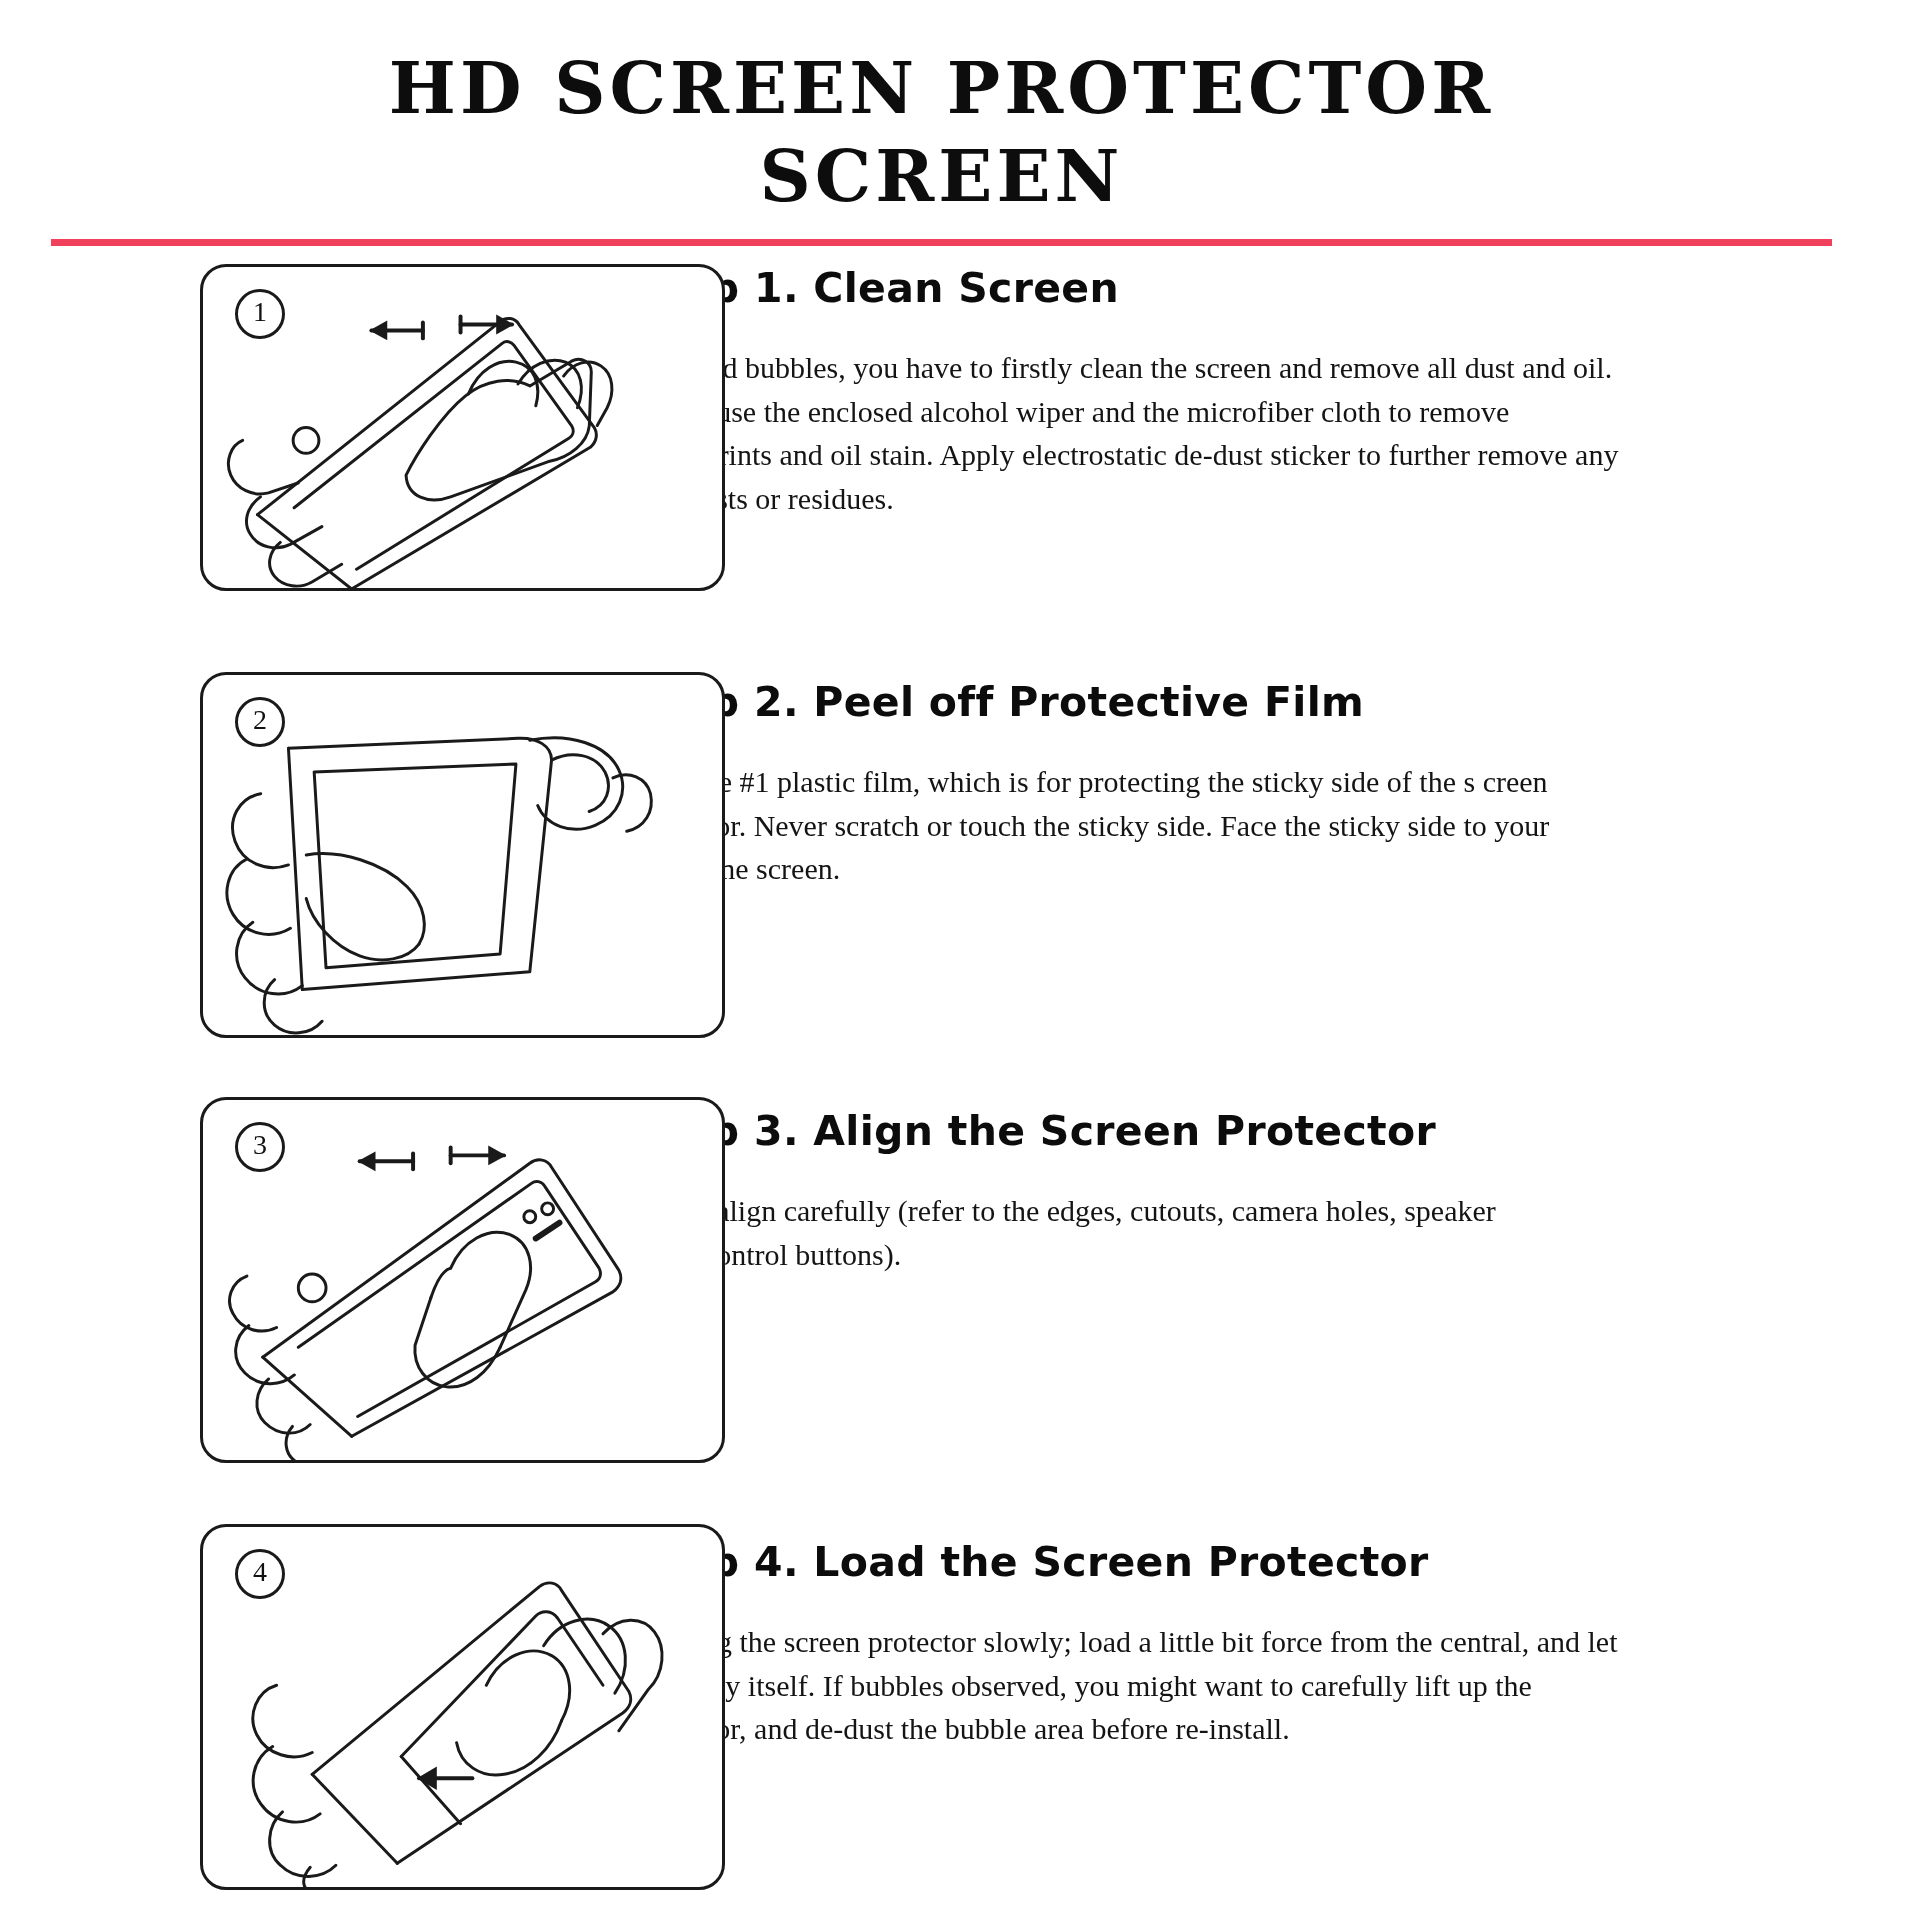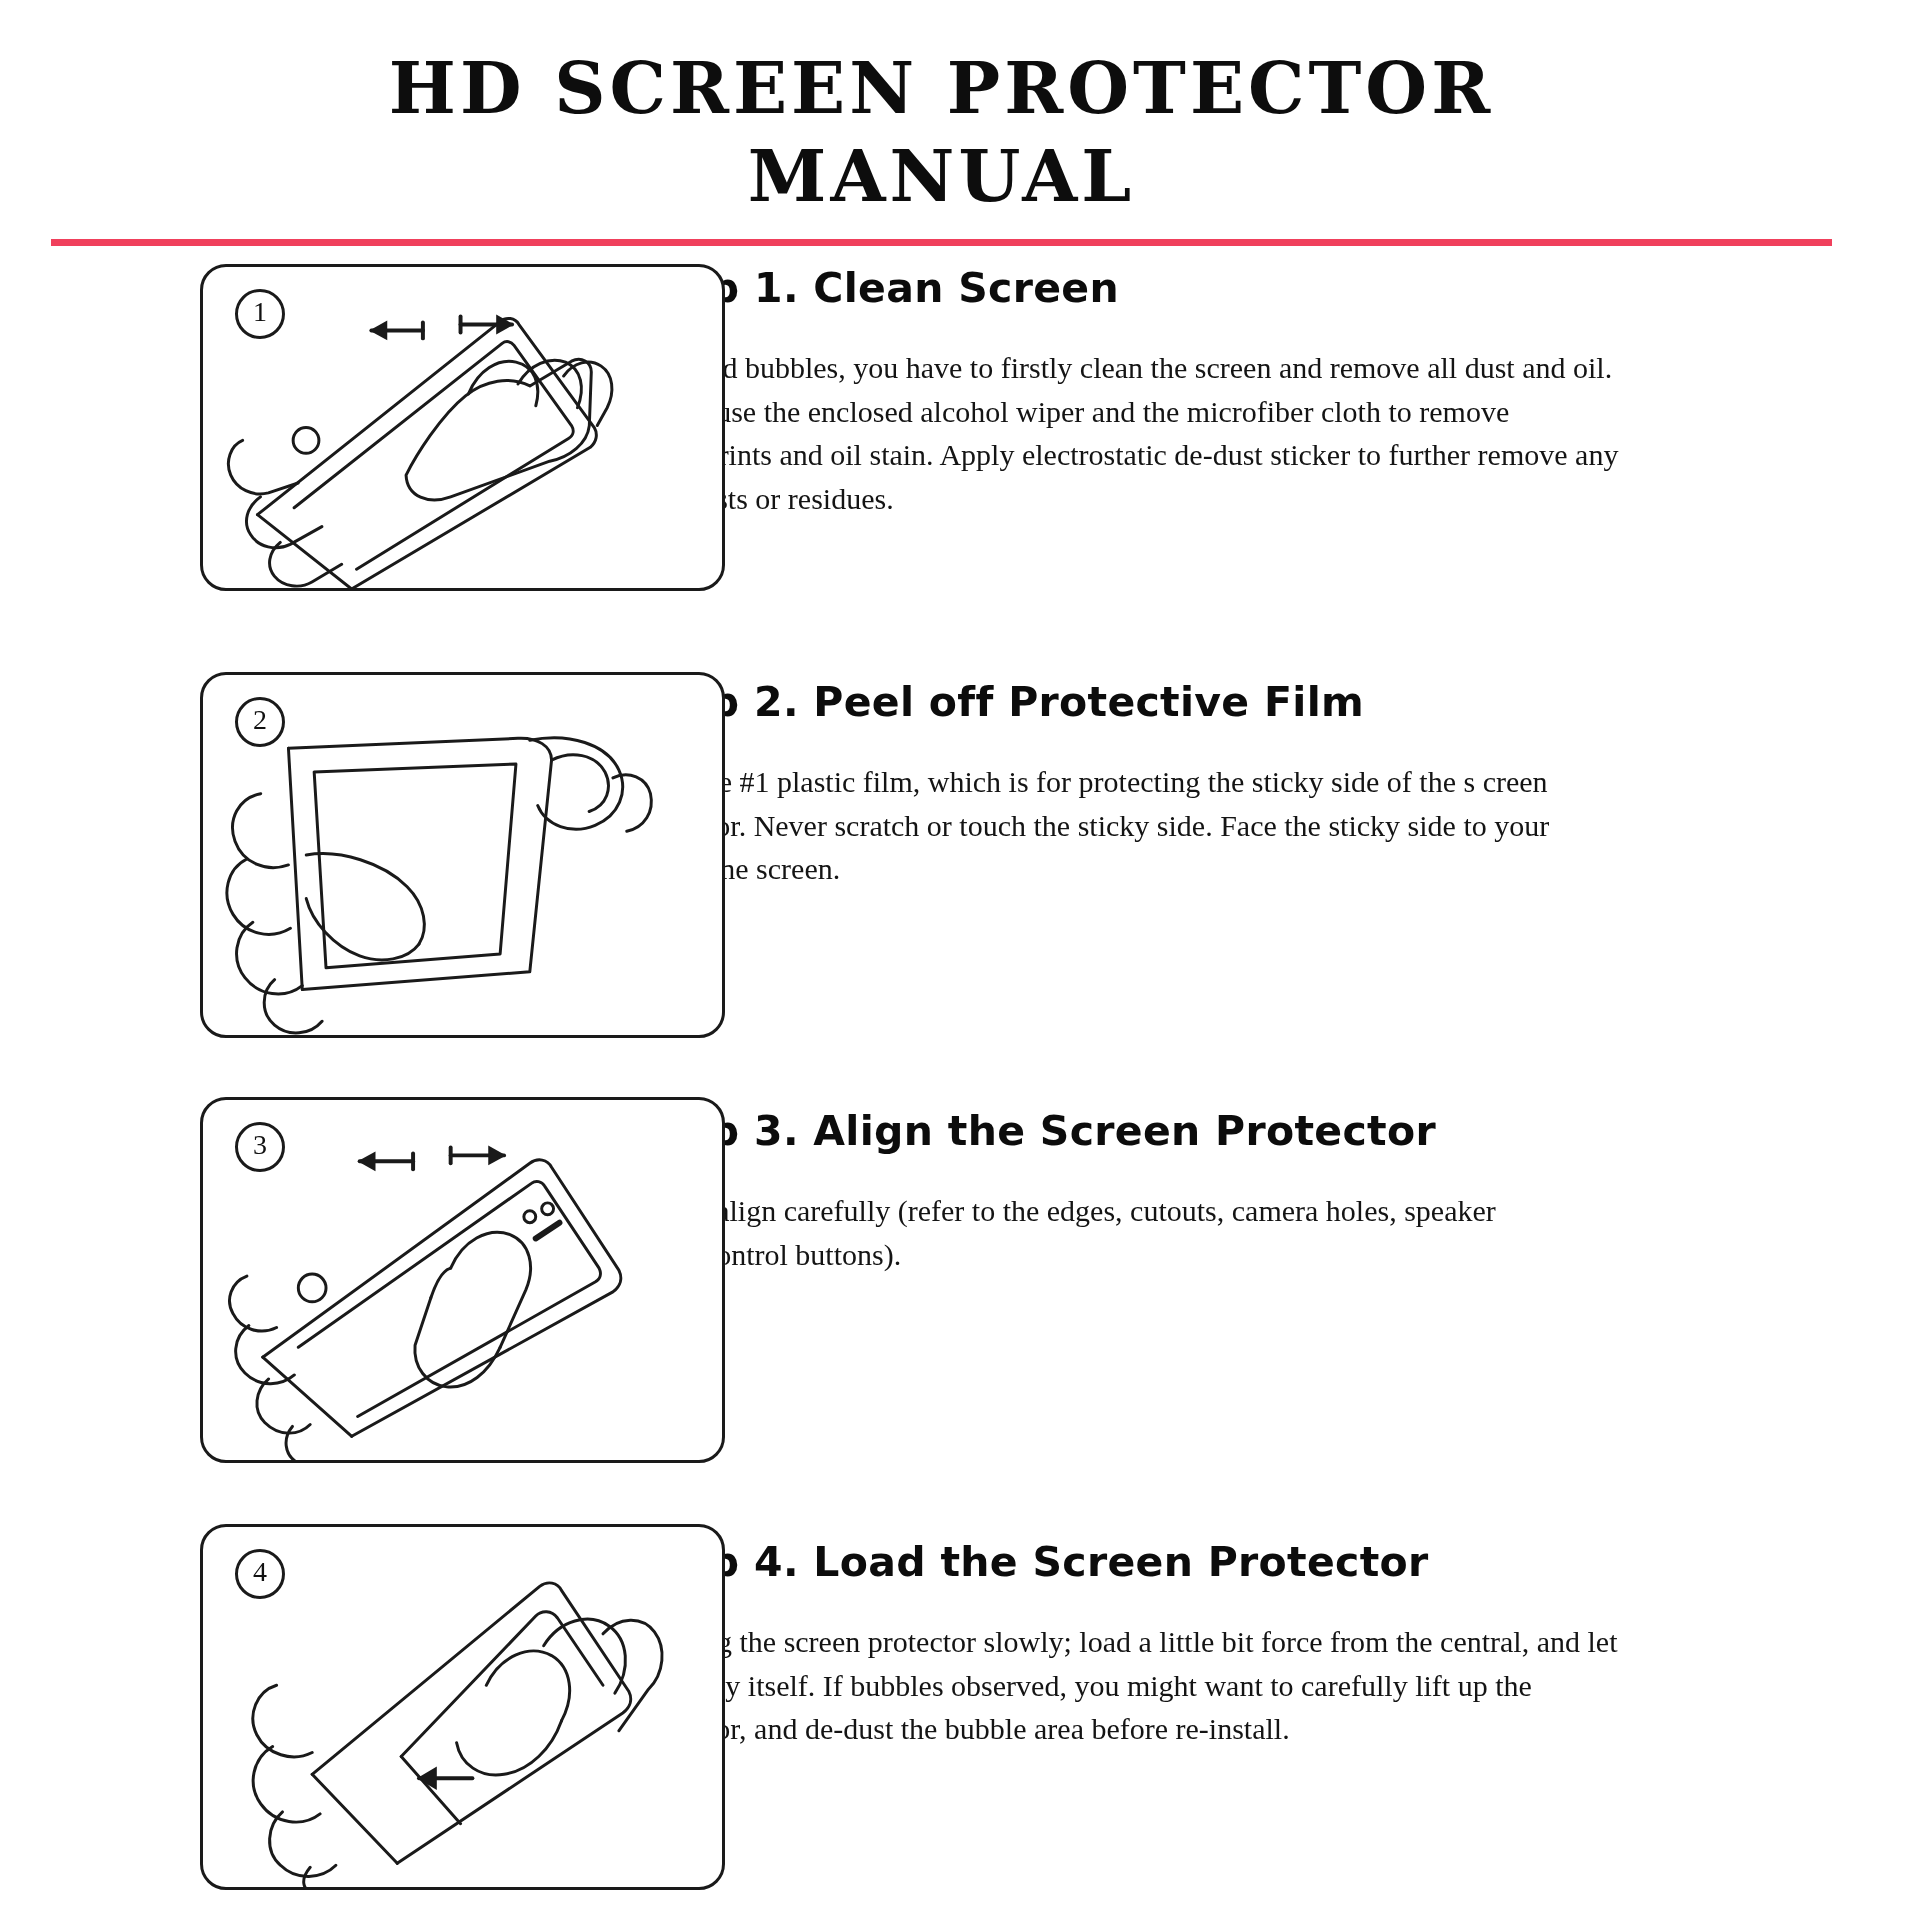--- a/index.html
+++ b/index.html
@@ -136,21 +136,21 @@
   .step-3 .step-text { padding-top: 10px; }
   .step-4 .step-text { padding-top: 14px; }
 </style>
 </head>
 <body>
 
 <div class="page">
 
   <div class="title-block">
     <div class="title-line title-line-1">HD SCREEN PROTECTOR</div>
-    <div class="title-line title-line-2">MANUAL</div>
+    <div class="title-line title-line-2">SCREEN</div>
   </div>
 
   <div class="rule"></div>
 
   <div class="steps">
 
     <div class="step step-1">
       <div class="step-figure">
         <div class="fig-box">
           <div class="step-num">1</div>

